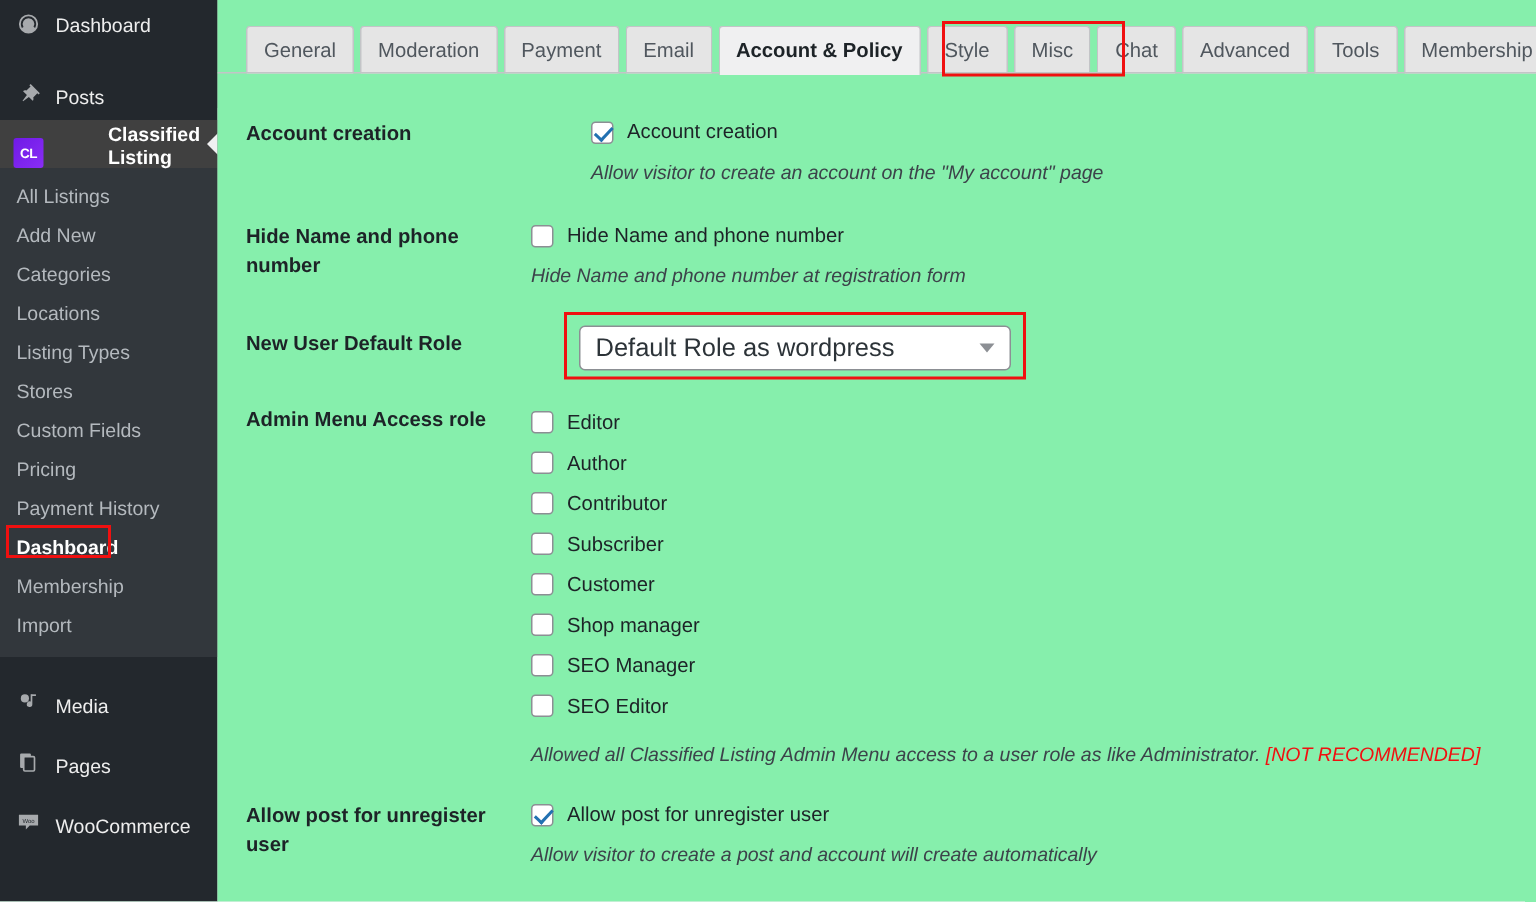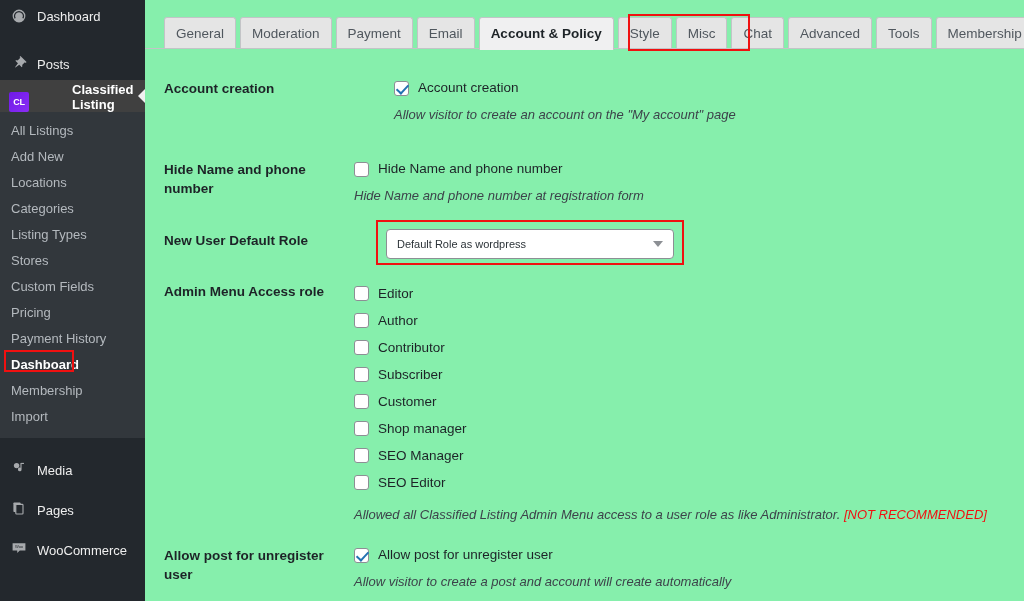--- a/index.html
+++ b/index.html
@@ -164,21 +164,21 @@
     white-space: nowrap;
   }
   .desc .warn { color: #f01010; font-style: italic; }
   .select {
     width: 288px; height: 30px;
     background: #fff;
     border: 1px solid #8c8f94;
     border-radius: 4px;
     display: flex; align-items: center;
     padding: 0 10px;
-    font-size: 11px; color: #2c3338;
+    font-size: 17px; color: #2c3338;
     position: relative;
     box-shadow: 0 0 0 transparent;
   }
   .select .caret {
     position: absolute; right: 10px; top: 50%;
     transform: translateY(-50%);
     width: 0; height: 0;
     border-left: 5px solid transparent;
     border-right: 5px solid transparent;
     border-top: 6px solid #8c8f94;
@@ -220,22 +220,22 @@
 
     <div class="menu-item current sep-top">
       <span class="cl-badge">CL</span>
       <span class="mi-label">Classified Listing</span>
       <span class="arrow"></span>
     </div>
 
     <div class="submenu" id="submenu-container">
         <div class="submenu-item">All Listings</div>
         <div class="submenu-item">Add New</div>
+        <div class="submenu-item">Categories</div>
         <div class="submenu-item">Locations</div>
-        <div class="submenu-item">Categories</div>
         <div class="submenu-item">Listing Types</div>
         <div class="submenu-item">Stores</div>
         <div class="submenu-item">Custom Fields</div>
         <div class="submenu-item">Pricing</div>
         <div class="submenu-item">Payment History</div>
         <div class="submenu-item active">Dashboard</div>
         <div class="submenu-item">Membership</div>
         <div class="submenu-item">Import</div>
       </div>
 
@@ -296,21 +296,21 @@
         <div class="row-label">Account creation</div>
         <div class="row-field">
           <div class="cb-line">
             <span class="cb checked"></span>
             <span class="cb-label">Account creation</span>
           </div>
           <div class="desc">Allow visitor to create an account on the "My account" page</div>
         </div>
       </div>
 
-      <div class="row" style="margin-top:34px;">
+      <div class="row" style="margin-top:22px;">
         <div class="row-label">Hide Name and phone number</div>
         <div class="row-field">
           <div class="cb-line">
             <span class="cb"></span>
             <span class="cb-label">Hide Name and phone number</span>
           </div>
           <div class="desc">Hide Name and phone number at registration form</div>
         </div>
       </div>
 

